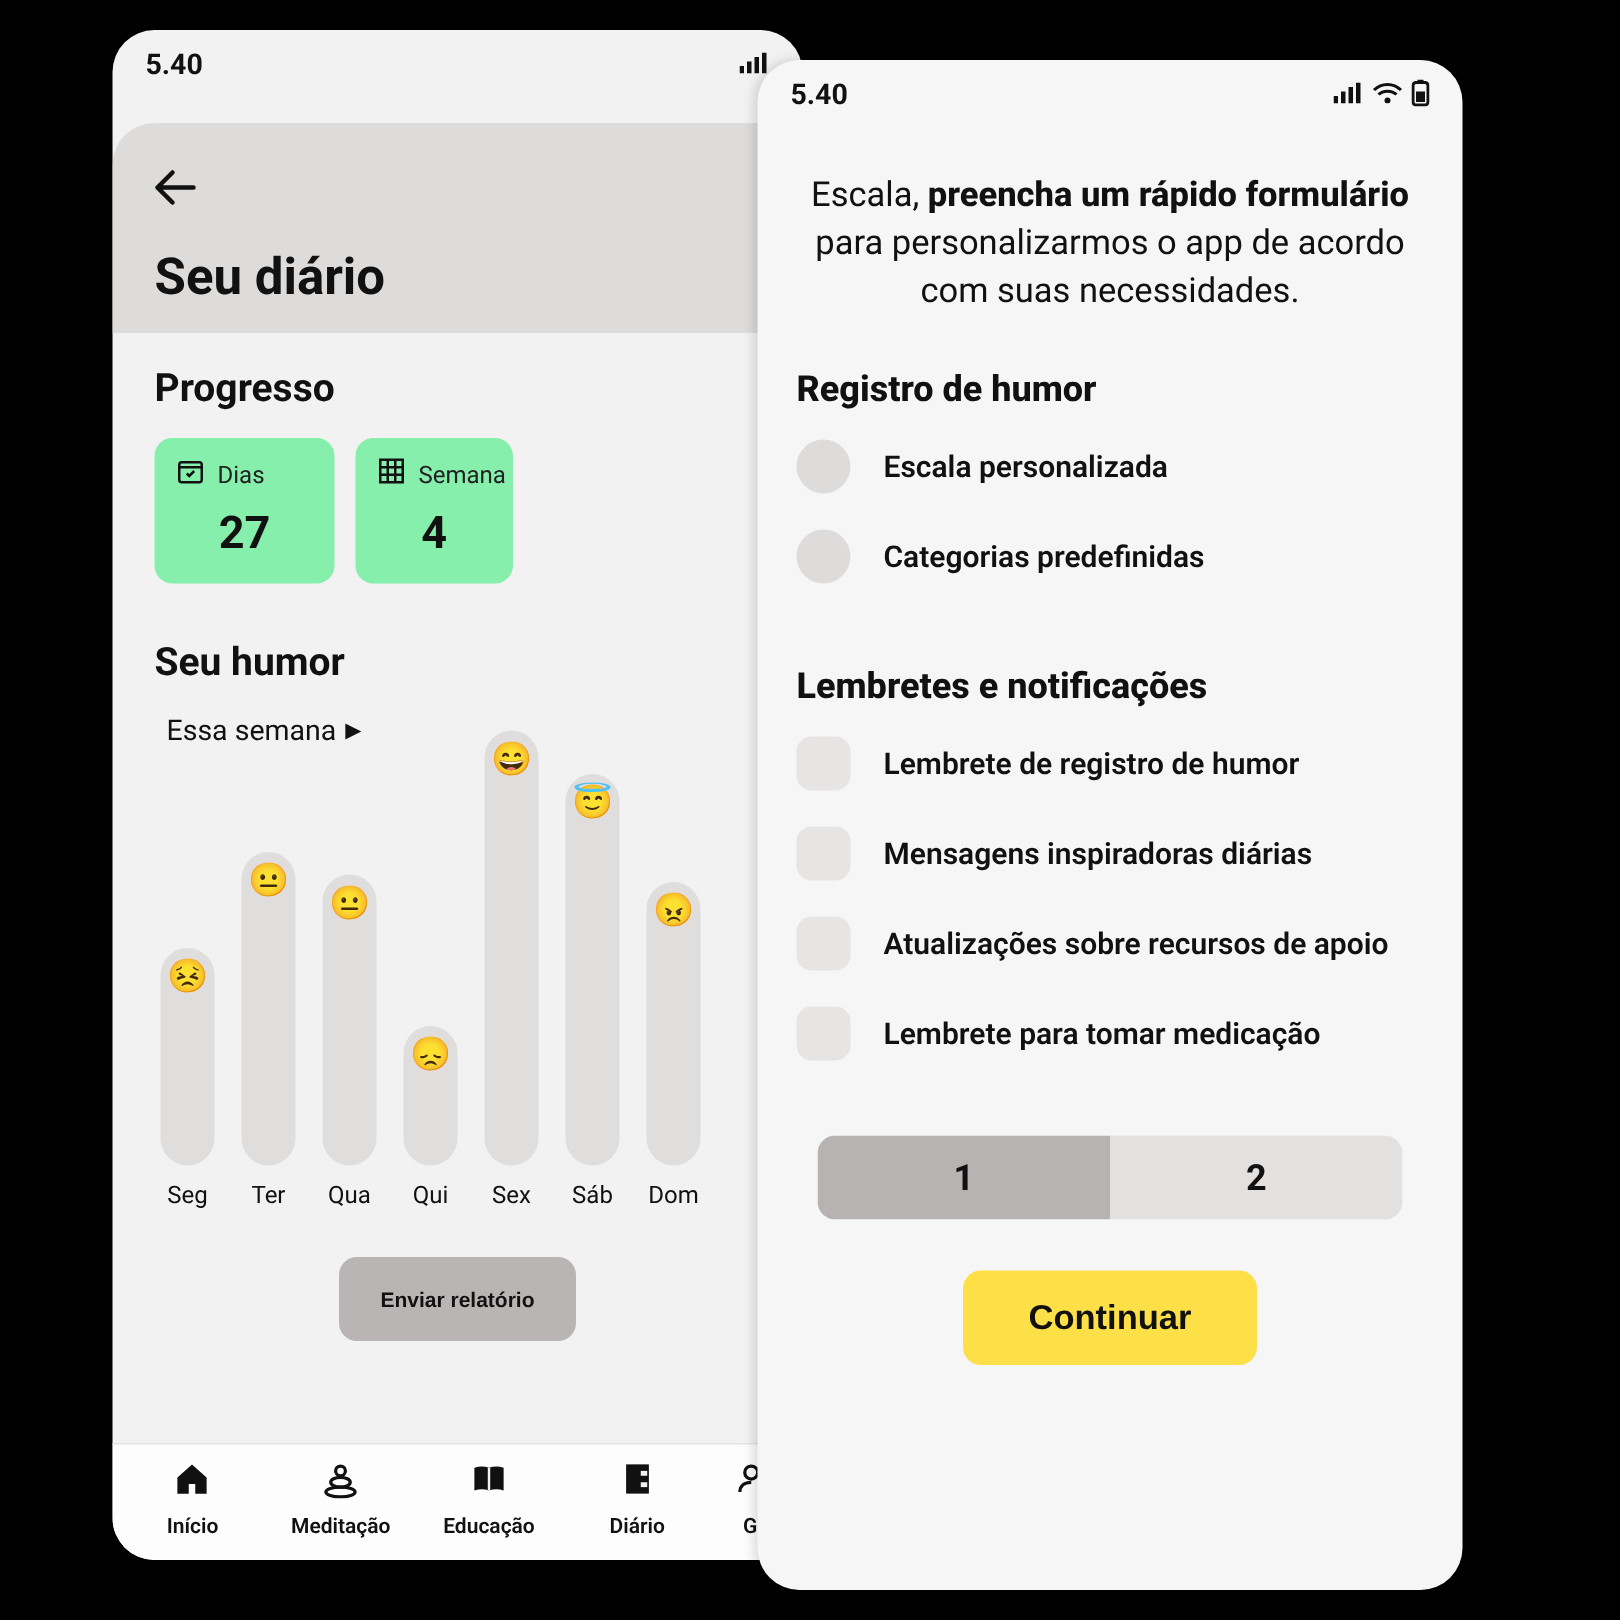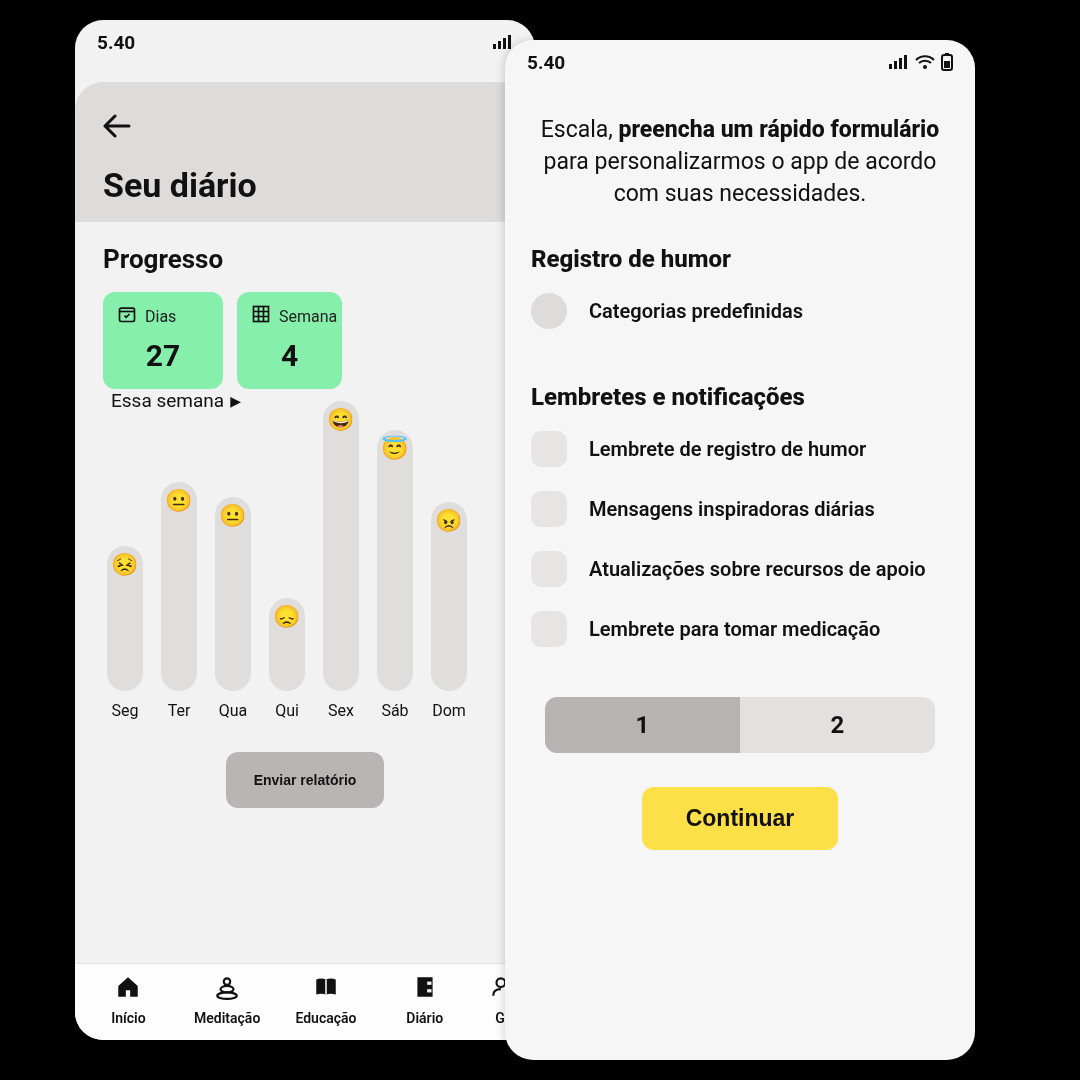--- a/index.html
+++ b/index.html
@@ -210,20 +210,21 @@
                 <rect x="3" y="3" width="18" height="18" fill="none" stroke="#111" stroke-width="2"></rect>
                 <path d="M9 3v18M15 3v18M3 9h18M3 15h18" stroke="#111" stroke-width="2"></path>
               </svg>
           </span>
           <span>Semana</span>
         </div>
         <div class="stat-value">4</div>
       </div>
     </div>
 
+    <div class="section-title mt">Seu humor</div>
     <div class="week-label">
       <span>Essa semana</span>
       <span class="tri">▶</span>
     </div>
 
     <div class="chart" id="mood-chart">
         <div class="bar-wrap">
           <div class="bar" style="height: 145px;">
             <div class="face">😣</div>
           </div>
@@ -350,20 +351,24 @@
   </div>
 
   <div class="content-right">
     <p class="intro">
       <span>Escala, </span><b>preencha um rápido formulário</b><span> para personalizarmos o app de acordo com suas necessidades.</span>
     </p>
 
     <div class="group-title">Registro de humor</div>
     <div class="radio-row">
       <div class="radio"></div>
+      <div class="opt-label">Escala personalizada</div>
+    </div>
+    <div class="radio-row">
+      <div class="radio"></div>
       <div class="opt-label">Categorias predefinidas</div>
     </div>
 
     <div class="group-title mt">Lembretes e notificações</div>
     <div class="check-row">
       <div class="check"></div>
       <div class="opt-label">Lembrete de registro de humor</div>
     </div>
     <div class="check-row">
       <div class="check"></div>

